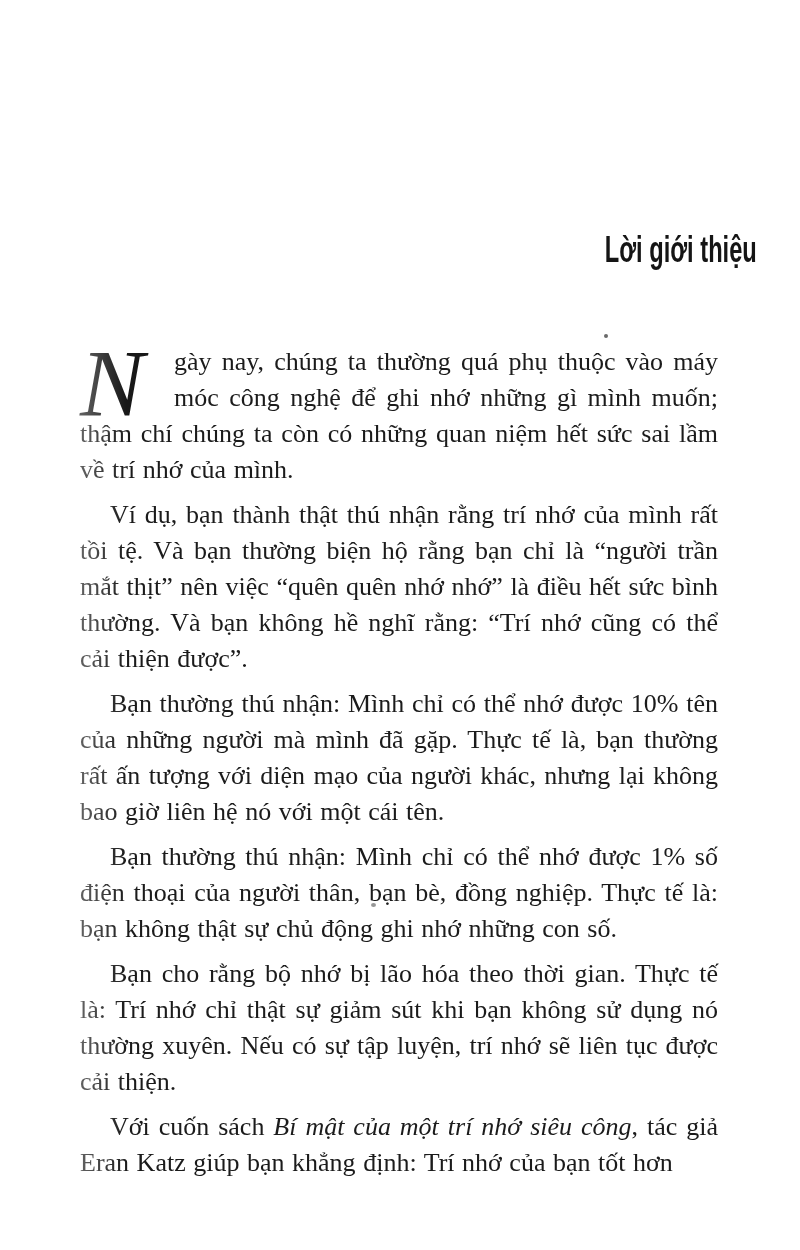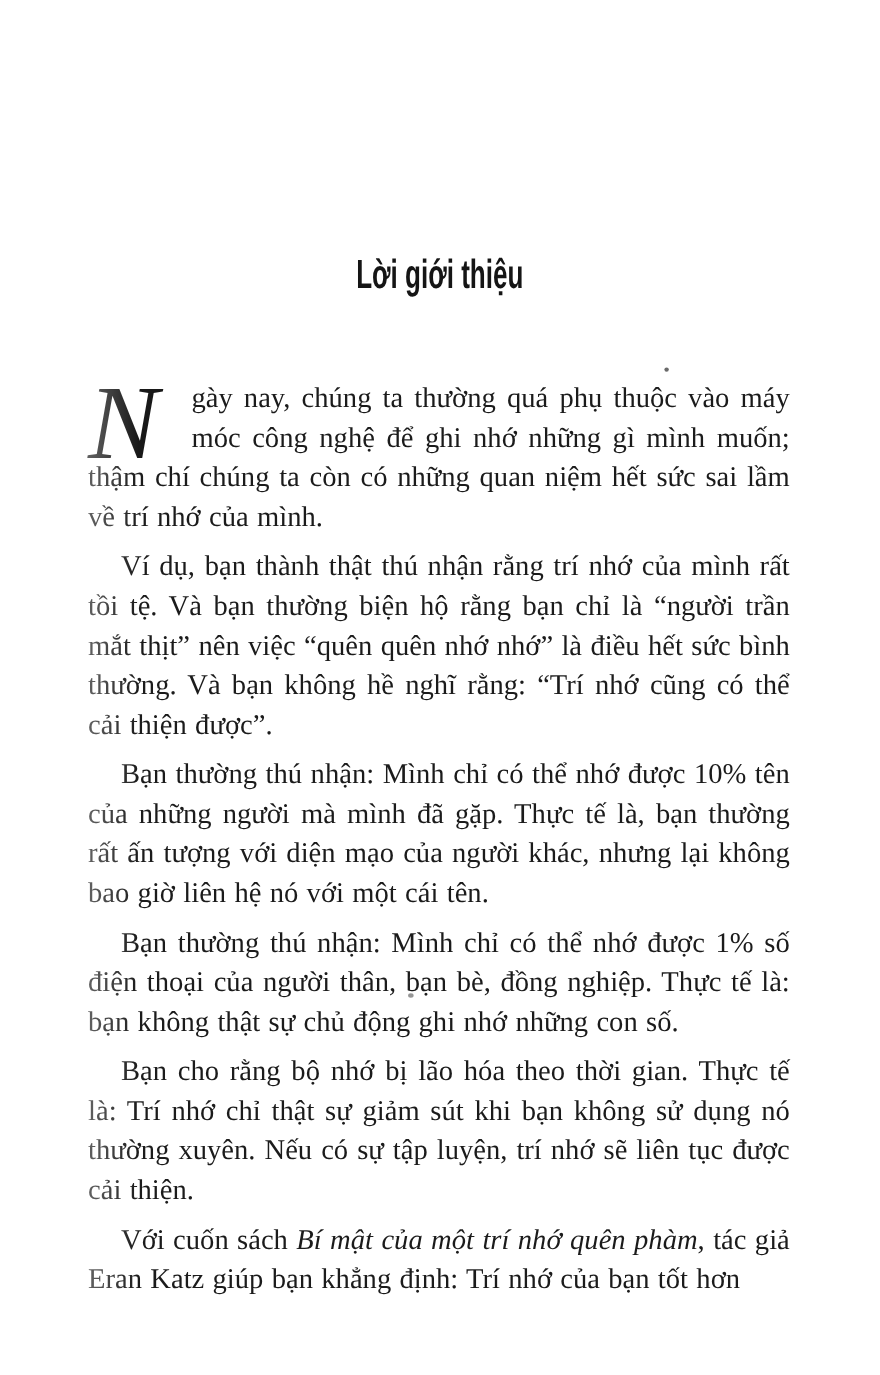--- a/index.html
+++ b/index.html
@@ -20,21 +20,21 @@
     left: 0; top: 0;
     width: 800px;
     height: 1250px;
     background: #ffffff;
   }
   .chapter-title {
     position: absolute;
     top: 229px;
     left: 0;
     width: 800px;
-    text-align: center;
+    text-align: right;
     line-height: 42px;
     white-space: nowrap;
   }
   .chapter-title-inner {
     display: inline-block;
     font-family: "Liberation Sans", sans-serif;
     font-weight: 700;
     font-size: 37px;
     letter-spacing: 0px;
     transform: scaleX(0.64);
@@ -99,20 +99,20 @@
   <div class="chapter-title">
     <span class="chapter-title-inner">Lời giới thiệu</span>
   </div>
 
   <div class="body-text">
       <p class="para first"><span class="dropcap">N</span><span>gày nay, chúng ta thường quá phụ thuộc vào máy móc công nghệ để ghi nhớ những gì mình muốn; thậm chí chúng ta còn có những quan niệm hết sức sai lầm về trí nhớ của mình.</span></p>
       <p class="para"><span>Ví dụ, bạn thành thật thú nhận rằng trí nhớ của mình rất tồi tệ. Và bạn thường biện hộ rằng bạn chỉ là “người trần mắt thịt” nên việc “quên quên nhớ nhớ” là điều hết sức bình thường. Và bạn không hề nghĩ rằng: “Trí nhớ cũng có thể cải thiện được”.</span></p>
       <p class="para"><span>Bạn thường thú nhận: Mình chỉ có thể nhớ được 10% tên của những người mà mình đã gặp. Thực tế là, bạn thường rất ấn tượng với diện mạo của người khác, nhưng lại không bao giờ liên hệ nó với một cái tên.</span></p>
       <p class="para"><span>Bạn thường thú nhận: Mình chỉ có thể nhớ được 1% số điện thoại của người thân, bạn bè, đồng nghiệp. Thực tế là: bạn không thật sự chủ động ghi nhớ những con số.</span></p>
       <p class="para"><span>Bạn cho rằng bộ nhớ bị lão hóa theo thời gian. Thực tế là: Trí nhớ chỉ thật sự giảm sút khi bạn không sử dụng nó thường xuyên. Nếu có sự tập luyện, trí nhớ sẽ liên tục được cải thiện.</span></p>
-      <p class="para"><span>Với cuốn sách </span><span class="it">Bí mật của một trí nhớ quên phàm</span><span>, tác giả Eran Katz giúp bạn khẳng định: Trí nhớ của bạn tốt hơn</span></p>
+      <p class="para"><span>Với cuốn sách </span><span class="it">Bí mật của một trí nhớ siêu công</span><span>, tác giả Eran Katz giúp bạn khẳng định: Trí nhớ của bạn tốt hơn</span></p>
     </div>
 
   <div class="fade-overlay"></div>
   <div class="speck speck-1"></div>
   <div class="speck speck-2"></div>
 
 </div>
 
 </body></html>

